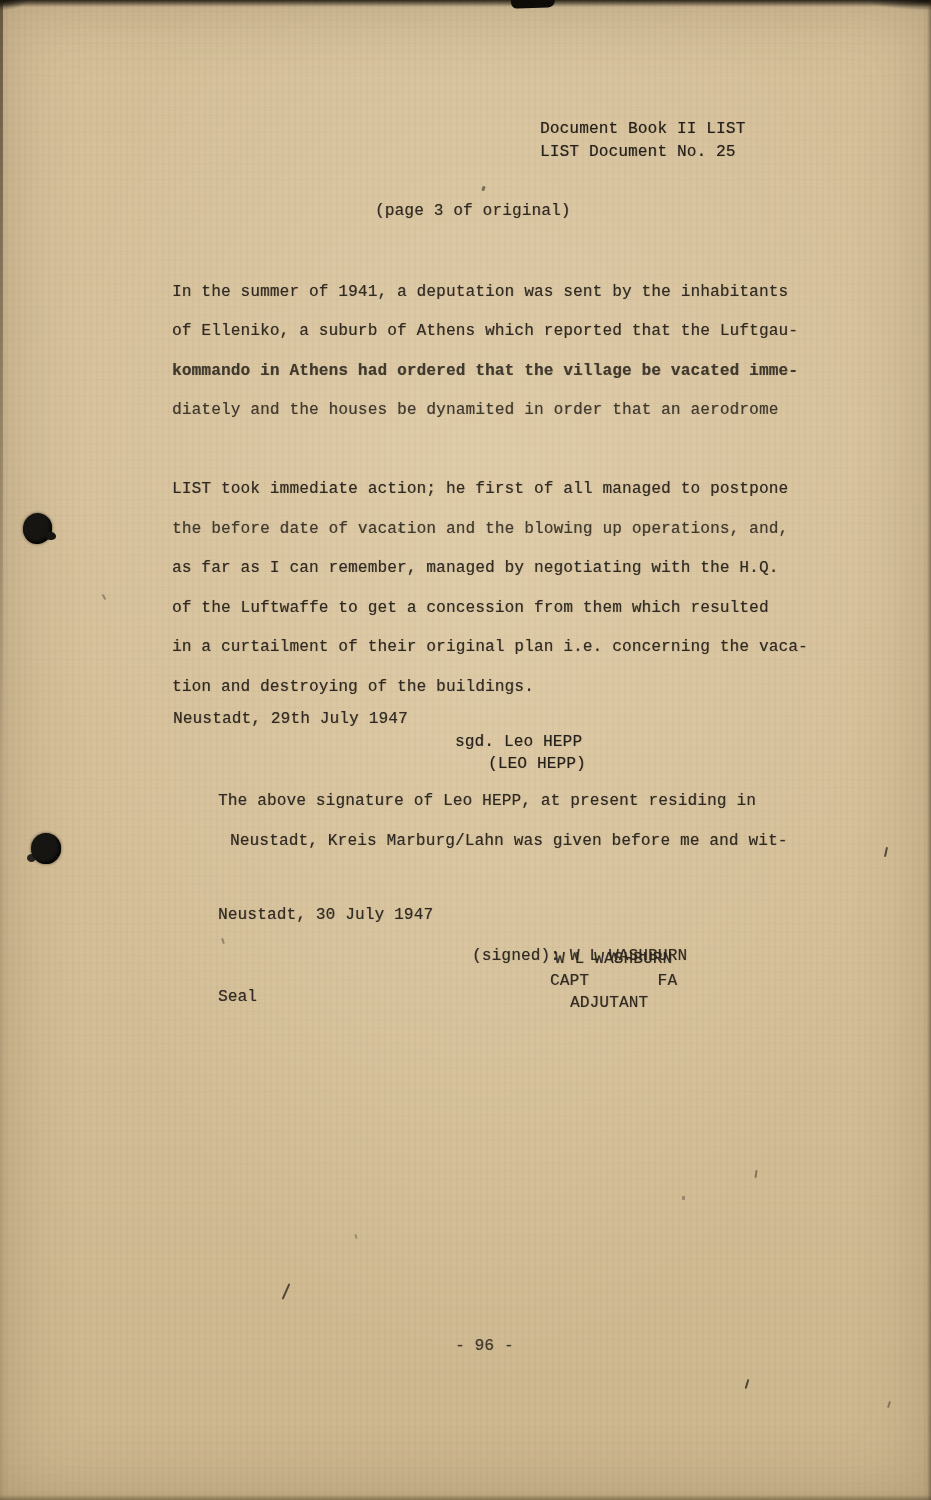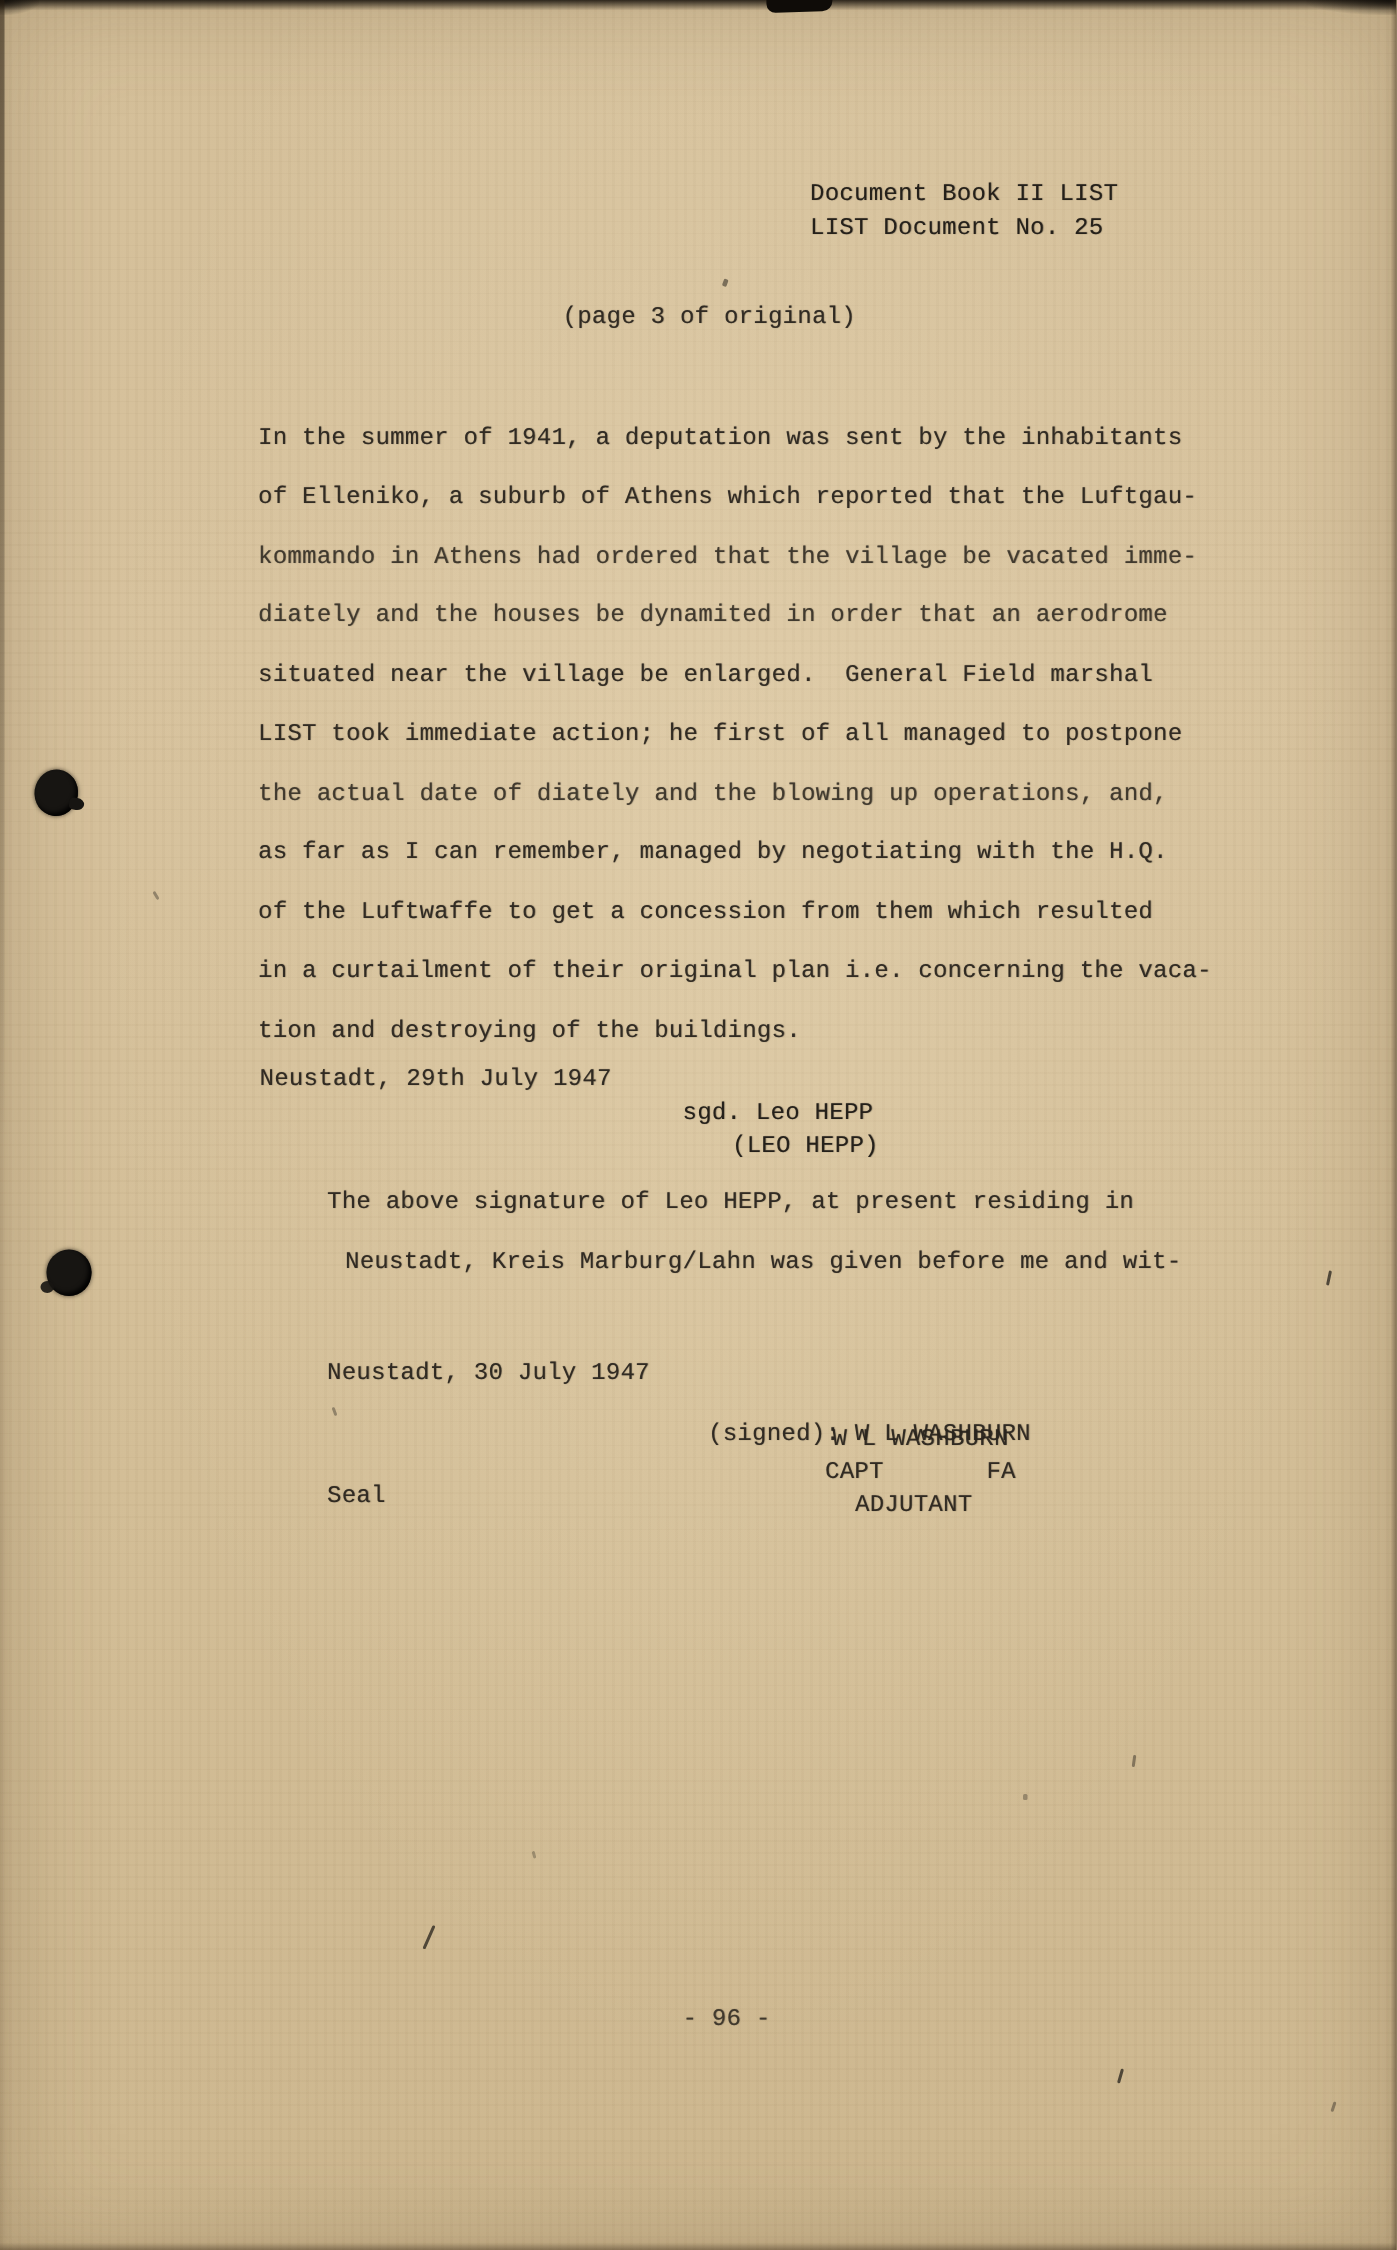--- a/index.html
+++ b/index.html
@@ -93,25 +93,24 @@
   <div class="mark mark-dot6"></div>
   <div class="mark mark-dot7"></div>
 
   <div class="typed dark" style="left:540px;top:120px;">Document Book II LIST</div>
   <div class="typed dark" style="left:540px;top:143px;">LIST Document No. 25</div>
 
   <div class="typed" style="left:375px;top:202px;">(page 3 of original)</div>
 
   <div class="typed" style="left:172px;top:283px;">In the summer of 1941, a deputation was sent by the inhabitants</div>
   <div class="typed" style="left:172px;top:322px;">of Elleniko, a suburb of Athens which reported that the Luftgau-</div>
-  <div class="typed faded" style="left:172px;top:362px;">kommando in Athens had ordered that the village be vacated imme-</div>
+  <div class="typed faded" style="left:172px;top:362px;font-weight:bold;">kommando in Athens had ordered that the village be vacated imme-</div>
   <div class="typed faded" style="left:172px;top:401px;">diately and the houses be dynamited in order that an aerodrome</div>
-  <div class="typed" style="left:172px;top:441px;">situated near the village be enlarged.  General Field marshal</div>
   <div class="typed" style="left:172px;top:480px;">LIST took immediate action; he first of all managed to postpone</div>
-  <div class="typed faded" style="left:172px;top:520px;">the actual date of diately and the blowing up operations, and,</div>
+  <div class="typed faded" style="left:172px;top:520px;">the before date of vacation and the blowing up operations, and,</div>
   <div class="typed" style="left:172px;top:599px;">of the Luftwaffe to get a concession from them which resulted</div>
   <div class="typed" style="left:172px;top:559px;">as far as I can remember, managed by negotiating with the H.Q.</div>
   <div class="typed" style="left:172px;top:638px;">in a curtailment of their original plan i.e. concerning the vaca-</div>
   <div class="typed" style="left:172px;top:678px;">tion and destroying of the buildings.</div>
 
   <div class="typed" style="left:173px;top:710px;">Neustadt, 29th July 1947</div>
   <div class="typed dark" style="left:455px;top:733px;">sgd. Leo HEPP</div>
   <div class="typed dark" style="left:488px;top:755px;">(LEO HEPP)</div>
 
   <div class="typed" style="left:218px;top:792px;">The above signature of Leo HEPP, at present residing in</div>

